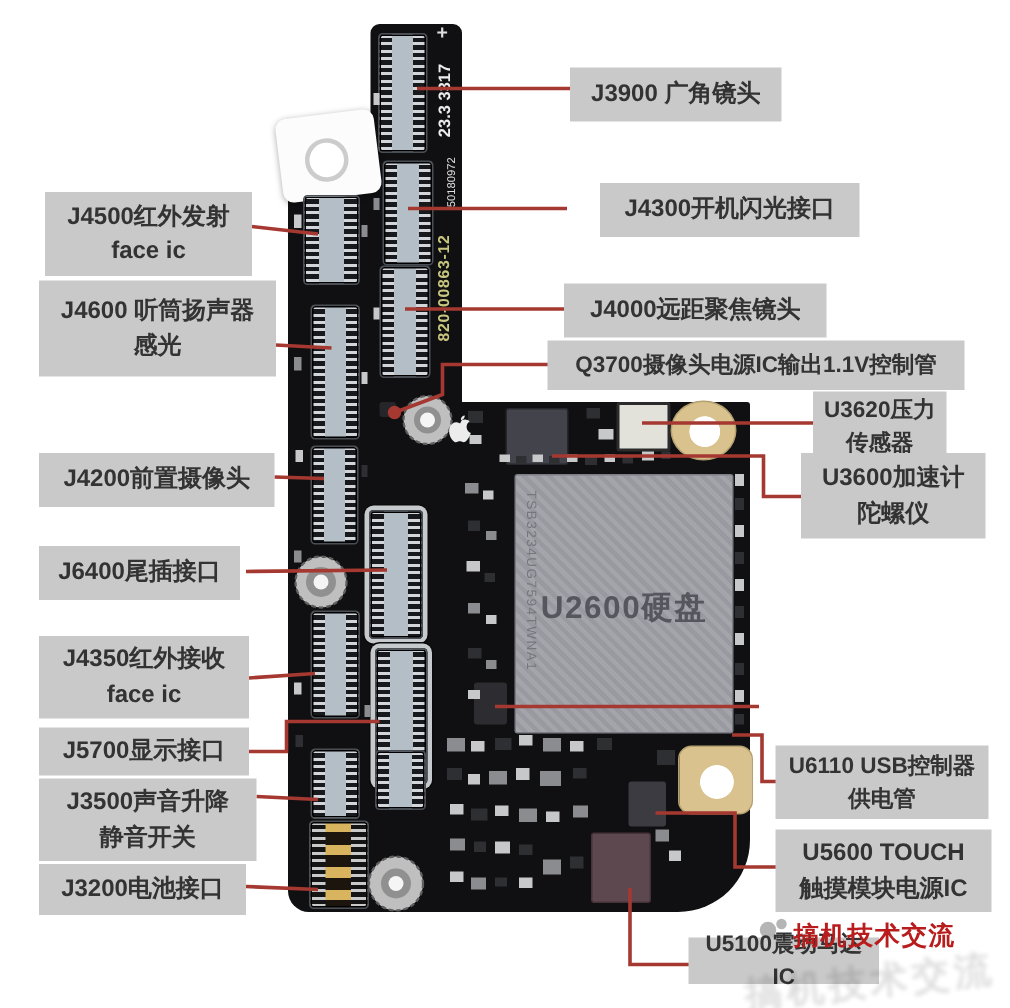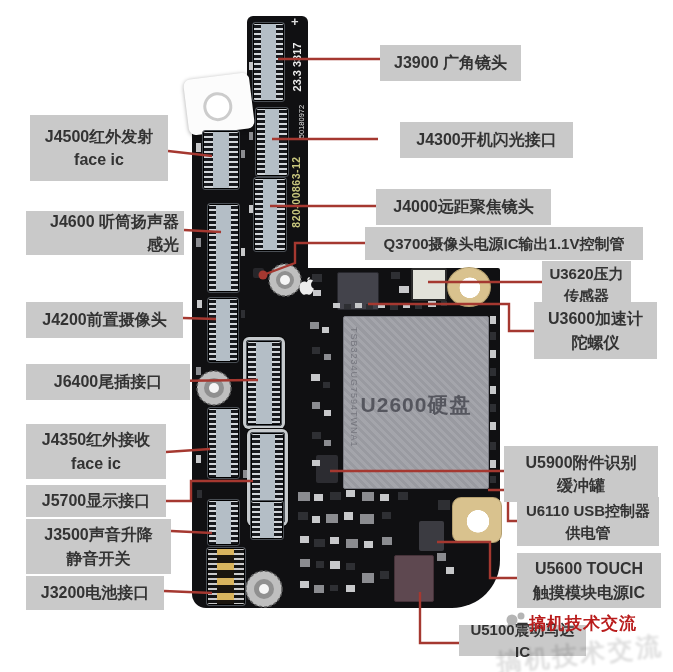--- a/index.html
+++ b/index.html
@@ -260,32 +260,32 @@
       <polyline class="leader" points="164,591 212,593"></polyline>
     </g>
 
     <g fill="#9d9d9d" opacity="0.75" transform="translate(503,611)">
       <circle cx="9" cy="9" r="5.5"></circle>
         <circle cx="18" cy="5" r="3.5"></circle>
       <rect x="4" y="13" width="18" height="4" rx="2"></rect>
     </g>
   </svg>
 
-  <div class="callout" style="left:30px;top:115px;width:138px;height:66px;">
+  <div class="callout" style="left:30px;top:128px;width:138px;height:56px;">
     <div class="cl">J4500红外发射</div>
     <div class="cl">face ic</div>
   </div>
-  <div class="callout" style="left:26px;top:211px;width:158px;height:44px;text-align:right;">
+  <div class="callout" style="left:26px;top:187px;width:158px;height:64px;">
     <div class="cl">J4600 听筒扬声器</div>
     <div class="cl">感光</div>
   </div>
   <div class="callout" style="left:26px;top:302px;width:157px;height:36px;">
     <div class="cl">J4200前置摄像头</div>
   </div>
-  <div class="callout" style="left:26px;top:364px;width:164px;height:36px;text-align:center;">
+  <div class="callout" style="left:26px;top:364px;width:134px;height:36px;text-align:center;">
     <div class="cl">J6400尾插接口</div>
   </div>
   <div class="callout" style="left:26px;top:424px;width:140px;height:55px;">
     <div class="cl">J4350红外接收</div>
     <div class="cl">face ic</div>
   </div>
   <div class="callout" style="left:26px;top:485px;width:140px;height:32px;">
     <div class="cl">J5700显示接口</div>
   </div>
   <div class="callout" style="left:26px;top:519px;width:145px;height:55px;">
@@ -309,24 +309,20 @@
     <div class="cl">Q3700摄像头电源IC输出1.1V控制管</div>
   </div>
   <div class="callout small" style="left:542px;top:261px;width:89px;height:47px;">
     <div class="cl">U3620压力</div>
     <div class="cl">传感器</div>
   </div>
   <div class="callout" style="left:534px;top:302px;width:123px;height:57px;">
     <div class="cl">U3600加速计</div>
     <div class="cl">陀螺仪</div>
   </div>
-  <div class="callout" style="left:504px;top:446px;width:154px;height:56px;">
-    <div class="cl">U5900附件识别</div>
-    <div class="cl">缓冲罐</div>
-  </div>
   <div class="callout small" style="left:517px;top:497px;width:142px;height:49px;">
     <div class="cl">U6110 USB控制器</div>
     <div class="cl">供电管</div>
   </div>
   <div class="callout" style="left:517px;top:553px;width:144px;height:55px;">
     <div class="cl">U5600 TOUCH</div>
     <div class="cl">触摸模块电源IC</div>
   </div>
   <div class="callout small" style="left:459px;top:625px;width:127px;height:31px;">
     <div class="cl">U5100震动马达IC</div>

